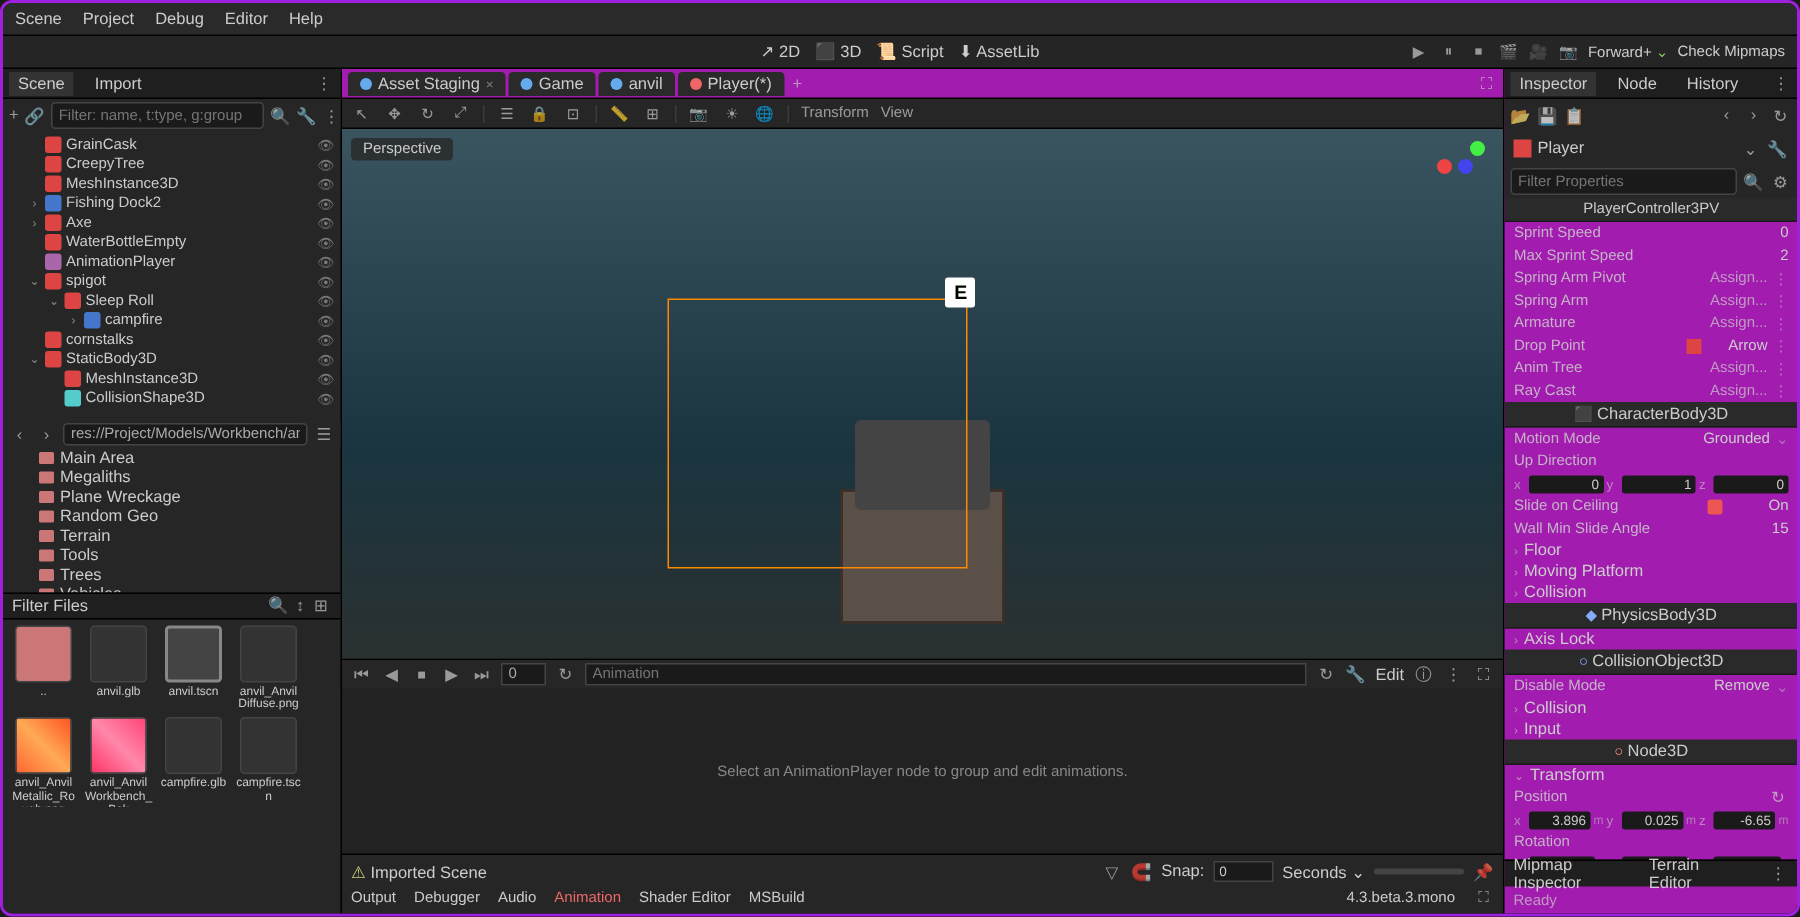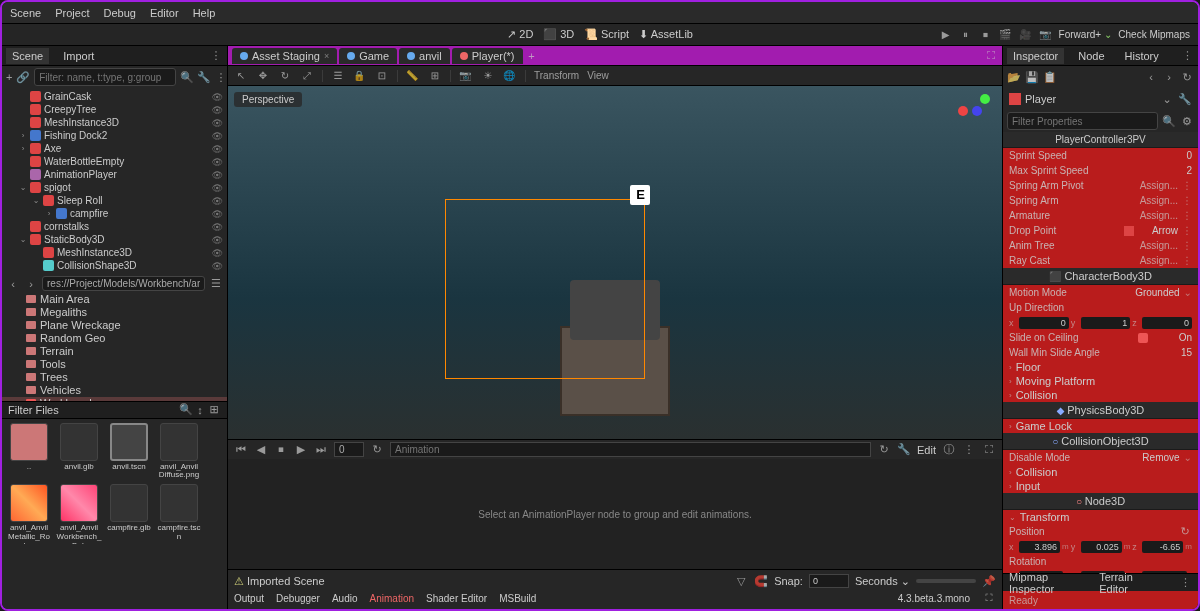--- a/index.html
+++ b/index.html
@@ -25,21 +25,21 @@
 .tree-item .label{flex:1;font-size:10px;white-space:nowrap;overflow:hidden}
 .tree-item .actions{display:flex;gap:2px;opacity:.5}
 .tree-item .actions span{font-size:9px}
 .i-red{background:#d44}
 .i-blue{background:#47c}
 .i-purple{background:#a6a}
 .i-cyan{background:#5cc}
 .panel-header{height:18px;background:#1f1f1f;display:flex;align-items:center;padding:0 6px;border-top:1px solid #000;border-bottom:1px solid #000}
 .path-bar{height:18px;display:flex;align-items:center;padding:0 4px;gap:4px;background:#262626}
 .path-bar input{flex:1;background:#1a1a1a;border:1px solid #444;border-radius:3px;height:15px;padding:0 4px;color:#aaa;font-size:10px}
-.folder-list{height:108px;overflow-y:auto}
+.folder-list{height:96px;overflow-y:auto}
 .folder-item{display:flex;align-items:center;height:13px;padding:0 4px 0 24px;gap:4px;cursor:pointer}
 .folder-item.selected{background:#5a3a3a}
 .folder-icon{width:10px;height:8px;background:#c77;border-radius:1px}
 .folder-icon.sel{background:#e55}
 .thumbs{flex:1;display:flex;flex-wrap:wrap;gap:4px;padding:4px;overflow-y:auto;align-content:flex-start}
 .thumb{width:46px;display:flex;flex-direction:column;align-items:center;cursor:pointer}
 .thumb .th-img{width:38px;height:38px;background:#333;border-radius:3px;margin-bottom:2px;border:1px solid #444}
 .thumb .th-img.sel{border:2px solid #888;background:#444}
 .thumb .th-img.folder{background:#c77}
 .thumb .th-img.orange{background:linear-gradient(45deg,#f63,#fa5,#f52)}
@@ -62,21 +62,21 @@
 .e-badge{position:absolute;left:52%;top:28%;width:20px;height:20px;background:#fff;color:#000;display:flex;align-items:center;justify-content:center;font-weight:bold;font-size:13px;border-radius:2px}
 .wireframe{position:absolute;left:28%;top:32%;width:200px;height:180px;border:1px solid #f80;pointer-events:none}
 .anim-bar{height:20px;display:flex;align-items:center;padding:0 6px;gap:6px;background:#262626;border-top:1px solid #000}
 .anim-bar input{background:#1a1a1a;border:1px solid #444;height:15px;padding:0 4px;color:#aaa;font-size:10px}
 .anim-area{height:110px;background:#222;display:flex;align-items:center;justify-content:center;color:#888;font-size:10px}
 .bottom-bar{height:40px;background:#262626;border-top:1px solid #000;display:flex;flex-direction:column}
 .imported-row{height:18px;display:flex;align-items:flex-end;padding:0 6px;gap:24px;justify-content:space-between}
 .btabs{height:20px;display:flex;align-items:center;padding:0 6px;gap:12px}
 .btabs span{cursor:pointer;font-size:10px}
 .btabs span.active{color:#e66}
-.right-panel{width:196px;background:#b91c1c;border-left:1px solid #000;display:flex;flex-direction:column}
+.right-panel{width:196px;background:#a21caf;border-left:1px solid #000;display:flex;flex-direction:column}
 .insp-header{display:flex;align-items:center;height:22px;padding:0 6px;gap:4px;background:#262626}
 .insp-header .node-icon{width:12px;height:12px}
 .insp-section{background:#2a2a2a;padding:2px 6px;text-align:center;font-size:10px;border-bottom:1px solid #1a1a1a}
 .insp-section.red{color:#f88}
 .insp-section.blue{color:#8af}
 .prop-row{display:flex;align-items:center;height:15px;padding:0 6px;gap:4px}
 .prop-row .plabel{flex:1;font-size:10px;opacity:.85}
 .prop-row .pval{font-size:10px;text-align:right;min-width:40px}
 .prop-row .assign{font-size:10px;opacity:.7}
 .prop-row .dots{opacity:.5;font-size:10px}
@@ -561,21 +561,21 @@
           <span class="caret">›</span>
           <span>Moving Platform</span>
         </div>
       <div class="fold-row">
           <span class="caret">›</span>
           <span>Collision</span>
         </div>
       <div class="insp-section blue">◆ <span>PhysicsBody3D</span></div>
       <div class="fold-row">
           <span class="caret">›</span>
-          <span>Game Lock</span>
+          <span>Axis Lock</span>
         </div>
       <div class="insp-section blue">○ <span>CollisionObject3D</span></div>
       <div class="prop-row">
           <span class="plabel">Disable Mode</span>
           <span class="pval">Remove</span>
           <span class="dots">⌄</span>
         </div>
       <div class="fold-row">
           <span class="caret">›</span>
           <span>Collision</span>

